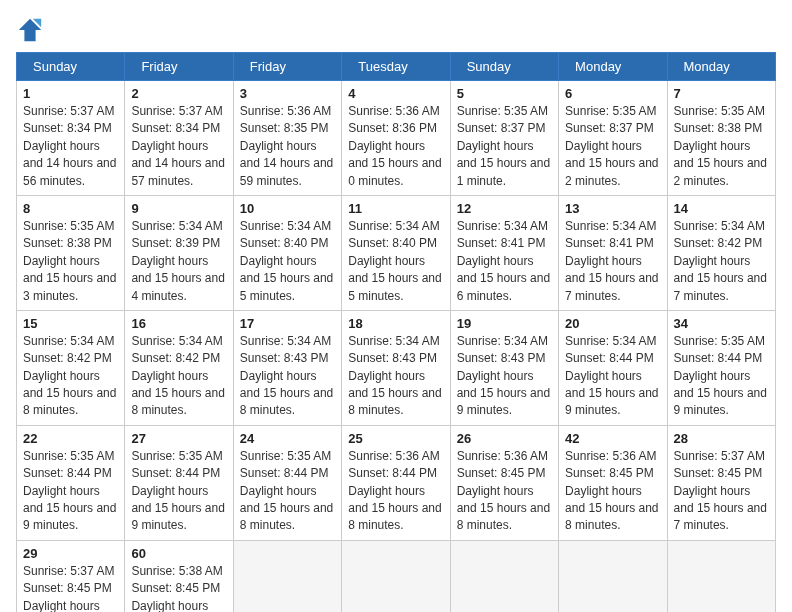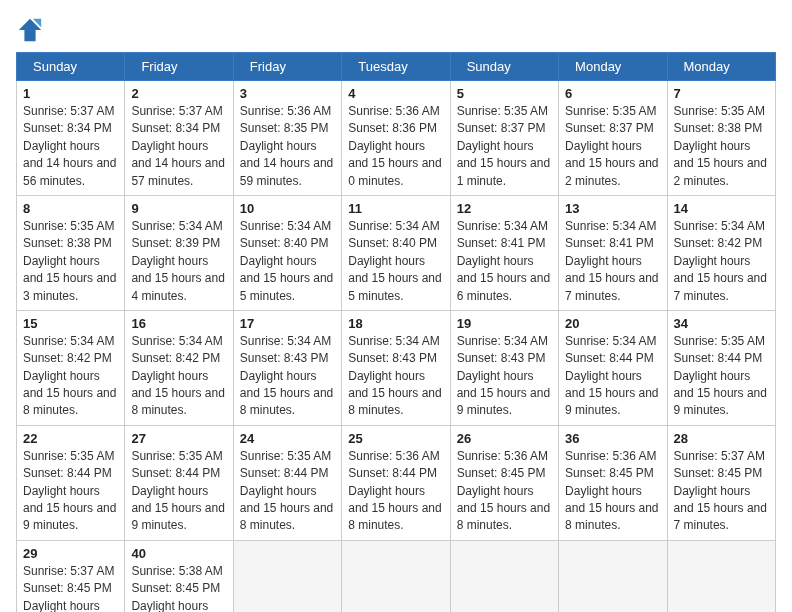--- a/index.html
+++ b/index.html
@@ -349,21 +349,21 @@
         <td>
     <span class="day-num">26</span>
     <div class="day-info">
       Sunrise: 5:36 AM<br>
       Sunset: 8:45 PM<br>
       Daylight hours<br>
       and 15 hours and 8 minutes.
     </div>
   </td>
         <td>
-    <span class="day-num">36</span>
+    <span class="day-num">42</span>
     <div class="day-info">
       Sunrise: 5:36 AM<br>
       Sunset: 8:45 PM<br>
       Daylight hours<br>
       and 15 hours and 8 minutes.
     </div>
   </td>
         <td>
     <span class="day-num">28</span>
     <div class="day-info">
@@ -378,21 +378,21 @@
         <td>
     <span class="day-num">29</span>
     <div class="day-info">
       Sunrise: 5:37 AM<br>
       Sunset: 8:45 PM<br>
       Daylight hours<br>
       and 15 hours and 7 minutes.
     </div>
   </td>
         <td>
-    <span class="day-num">40</span>
+    <span class="day-num">60</span>
     <div class="day-info">
       Sunrise: 5:38 AM<br>
       Sunset: 8:45 PM<br>
       Daylight hours<br>
       and 15 hours and 6 minutes.
     </div>
   </td>
         <td class="empty"></td>
         <td class="empty"></td>
         <td class="empty"></td>

